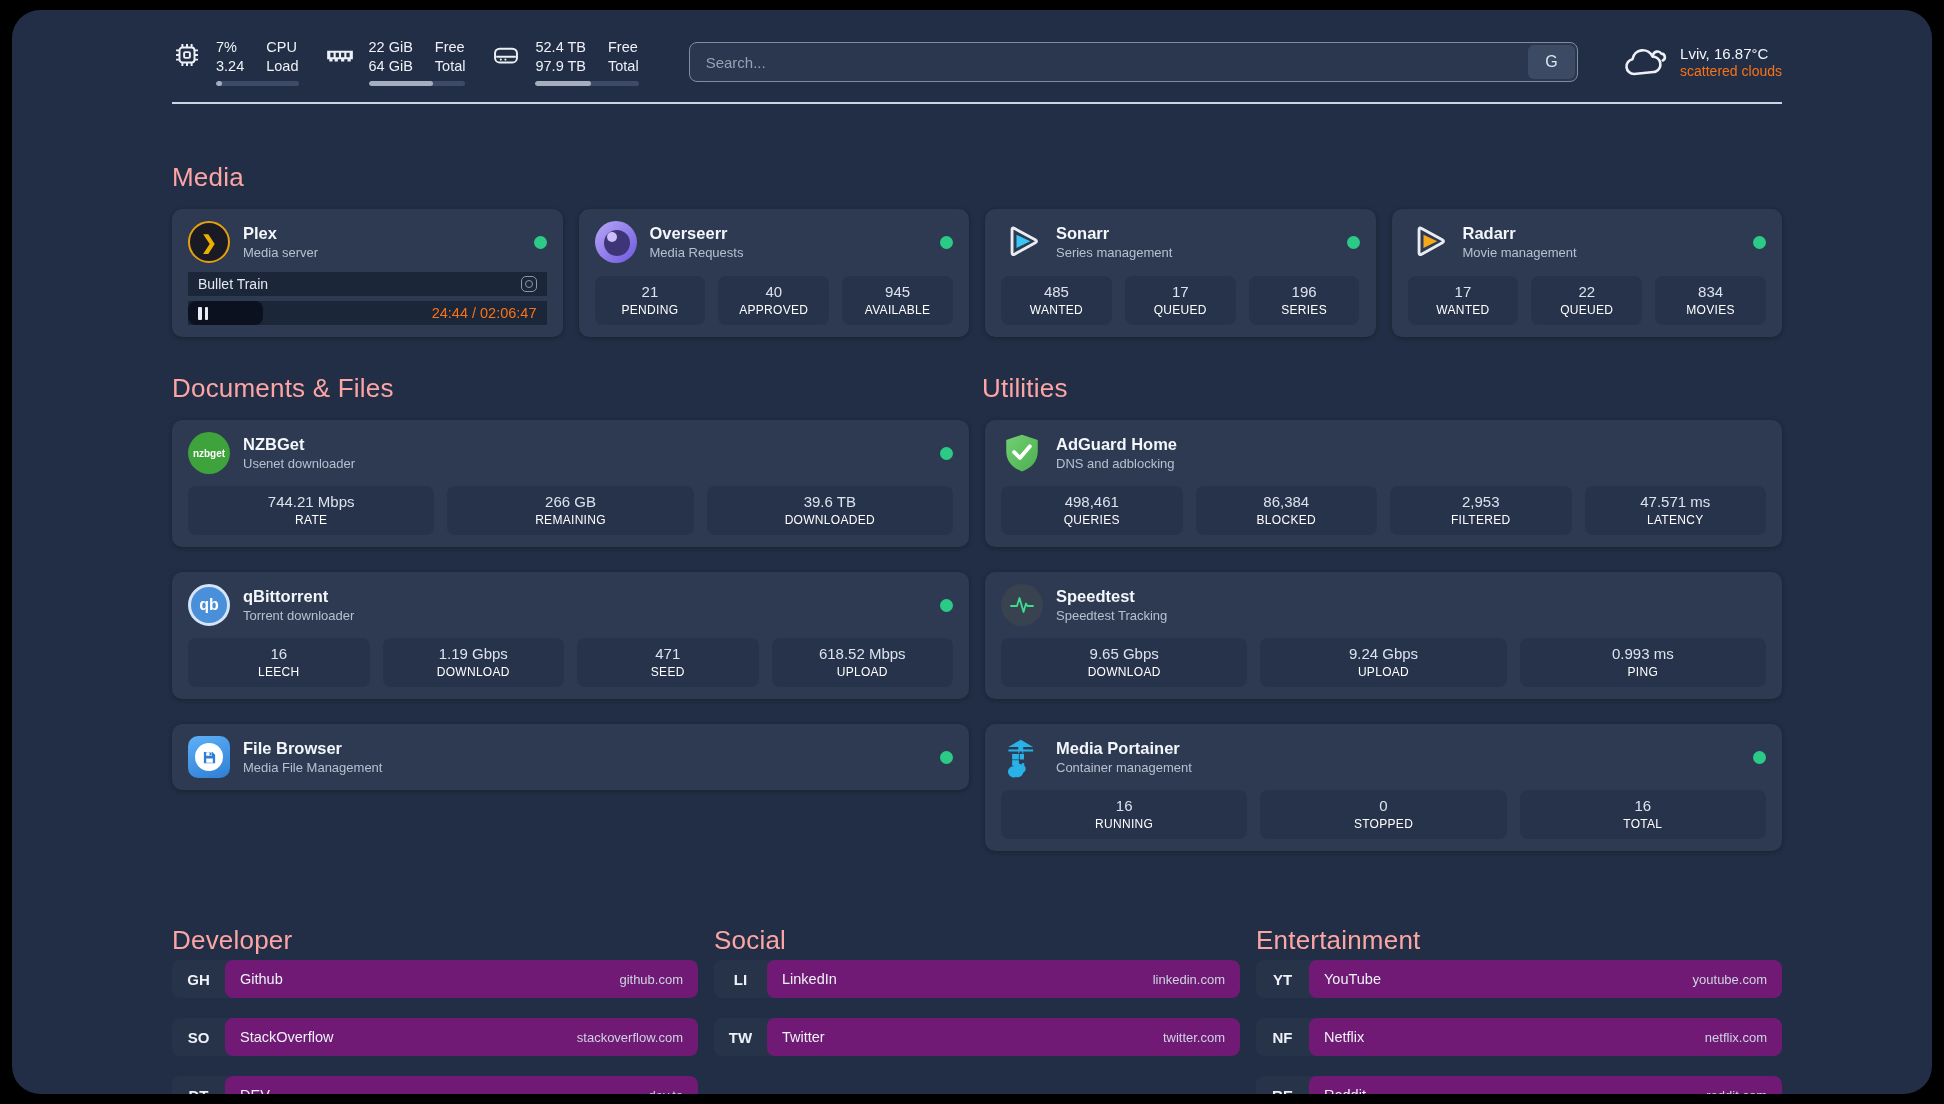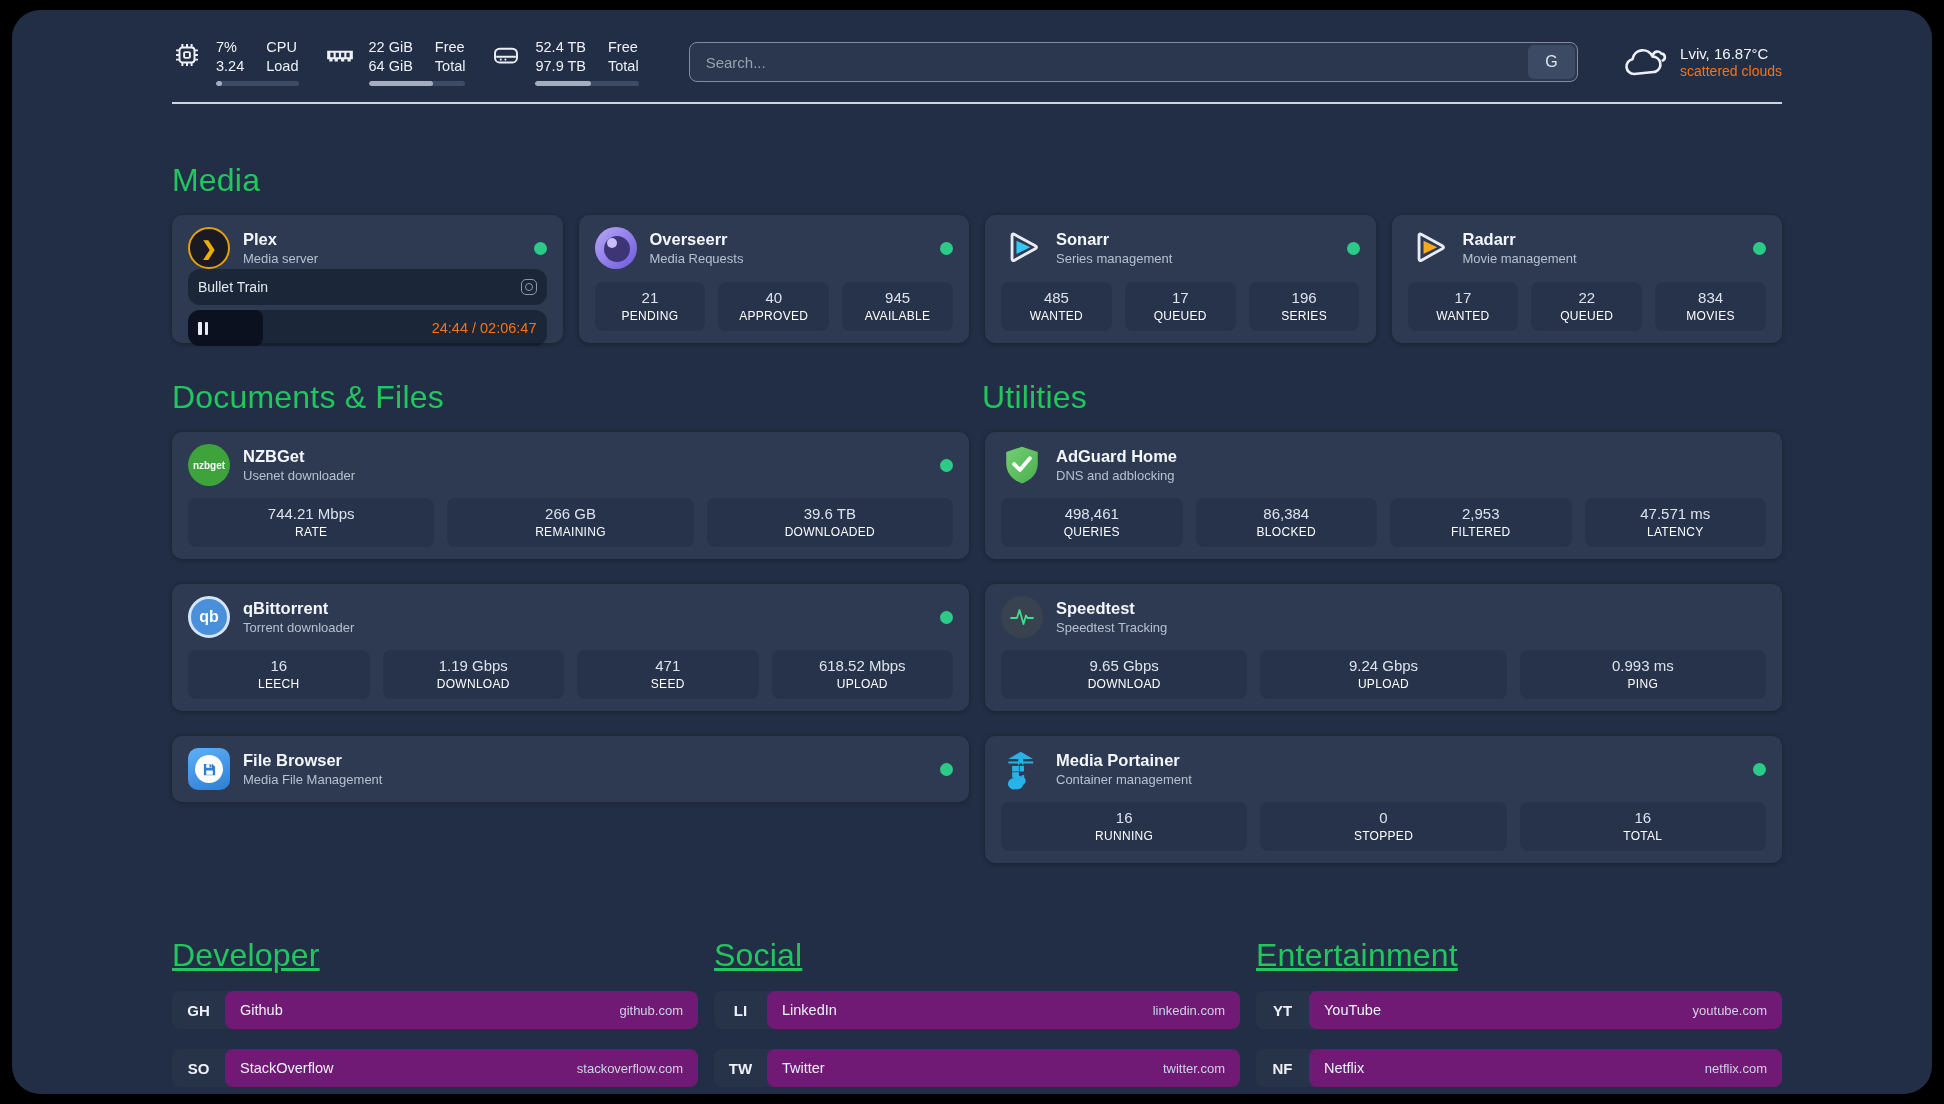--- a/index.html
+++ b/index.html
@@ -28,21 +28,21 @@
     border:none; border-radius:6px; color:#dfe6ef; font-size:16px; font-weight:500; cursor:pointer; }
 
   .weather { display:flex; align-items:center; gap:12px; }
   .weather-icon { width:46px; height:40px; color:#edf1f7; }
   .weather-line1 { font-size:15px; color:#f2f5fa; font-weight:500; }
   .weather-line2 { font-size:14px; color:#f97316; margin-top:1px; }
 
   .divider { margin-top:16px; border-top:2px solid #ccd4e0; }
 
   
-  .section-title { font-size:32px; font-weight:500; color:#22c55e; letter-spacing:.2px; }
+  .section-title { font-size:26px; font-weight:500; color:#fca5a5; letter-spacing:.2px; }
   .media-title { margin-top:58px; margin-bottom:16px; }
   .media-grid { display:grid; grid-template-columns:repeat(4,1fr); gap:16px; }
   .two-col-titles { display:grid; grid-template-columns:1fr 1fr; gap:10px; margin-top:36px; margin-bottom:16px; }
   .two-col { display:grid; grid-template-columns:1fr 1fr; gap:16px; }
   .col-stack { display:flex; flex-direction:column; gap:25px; }
 
   
   .card { background:#2d3a52; border-radius:10px; padding:12px 16px;
     box-shadow:0 1px 5px rgba(0,0,0,.3); cursor:pointer; }
   .card.media-h { height:128px; display:flex; flex-direction:column; justify-content:space-between; }
@@ -71,35 +71,35 @@
   .icon-nzbget { background:#3fa33c; color:#fff; font-size:10px; font-weight:700; }
   .icon-qbit { background:#4a8fd9; border:3px solid #d4e5f8; color:#fff; font-size:16px; font-weight:700; }
   .icon-speedtest { background:#39424f; }
   .icon-filebrowser { width:42px; height:42px; border-radius:10px;
     background:linear-gradient(160deg,#5db0f7,#2e7ed4); display:flex; align-items:center; justify-content:center; }
   .icon-filebrowser .fb-circle { width:28px; height:28px; border-radius:50%; background:#fff;
     display:flex; align-items:center; justify-content:center; }
 
   
   .player { display:flex; flex-direction:column; gap:5px; }
-  .player-row { background:rgba(14,21,36,.55); border-radius:12px; height:36px;
+  .player-row { background:rgba(14,21,36,.55); border-radius:0; height:24px;
     display:flex; align-items:center; padding:0 10px;gap:48px; }
   .track-title { font-size:14px; color:#e3e9f1; }
   .settings-icon { margin-left:auto; width:16px; height:16px; border:1.6px solid #8d97a9;
     border-radius:5px; display:flex; align-items:center; justify-content:center; cursor:pointer; }
   .settings-icon::after { content:""; width:6px; height:6px; border:1.6px solid #8d97a9; border-radius:50%; }
   .player-progress { position:relative; padding:0; overflow:hidden; cursor:pointer; }
   .prog-fill { position:absolute; left:0; top:0; bottom:0; background:rgba(8,13,24,.8); border-radius:8px; }
   .pause { position:relative; display:flex; gap:3px; margin-left:10px; cursor:pointer; }
   .pause span { width:3.5px; height:13px; background:#e8edf4; border-radius:1px; }
   .time { position:relative; margin-left:auto; padding-right:10px; font-size:14.5px; color:#f97316; }
 
   
   .links-grid { display:grid; grid-template-columns:1fr 1fr 1fr; gap:16px; margin-top:74px; }
-  .links-title { margin-bottom:17px;text-decoration:underline; }
+  .links-title { margin-bottom:4px; }
   .links-col { display:flex; flex-direction:column; gap:20px; }
   .bm-row { display:grid; grid-template-columns:53px 1fr; background:#273349; border-radius:8px;
     overflow:hidden; height:38px; cursor:pointer; }
   .bm-abbr { display:flex; align-items:center; justify-content:center; font-weight:700;
     font-size:15px; color:#eef2f8; }
   .bm-pill { background:#701a75; border-radius:8px; display:flex; align-items:center;
     justify-content:space-between; padding:0 15px; }
   .bm-name { font-size:14.5px; color:#eef2f7; }
   .bm-url { font-size:13px; color:#ccd4e1; }
 

